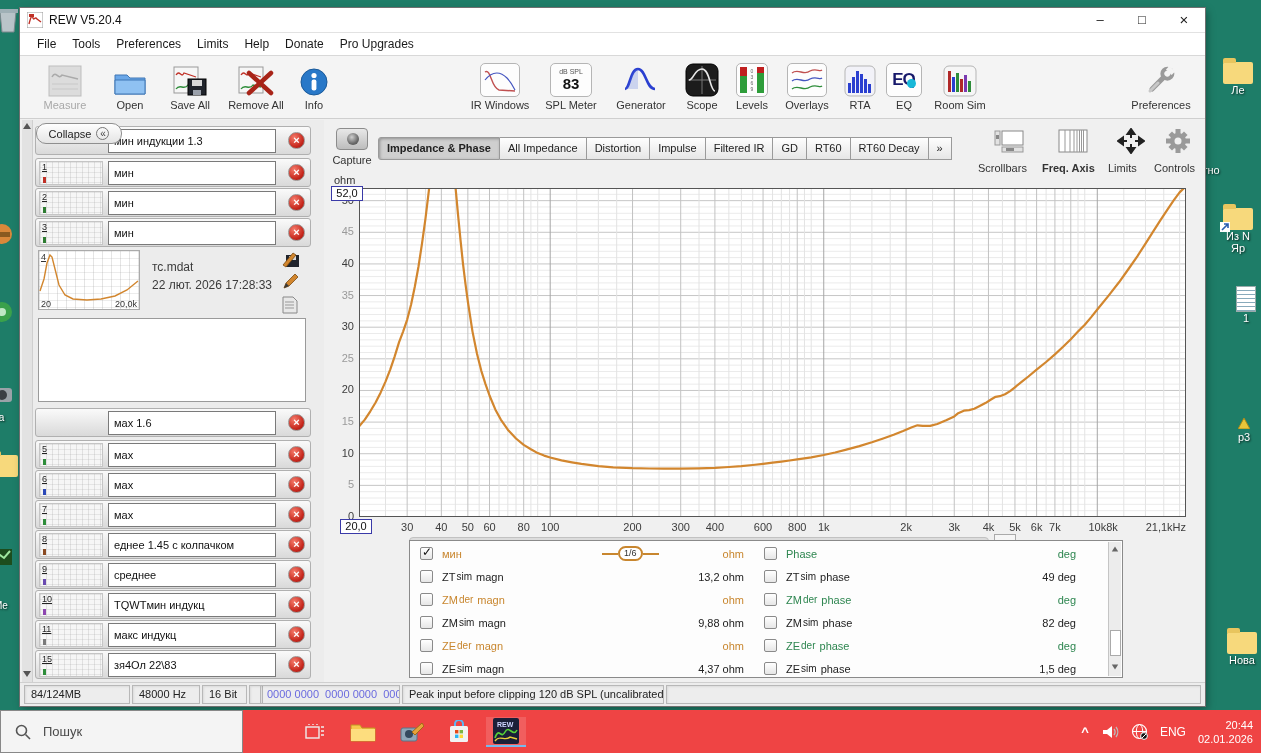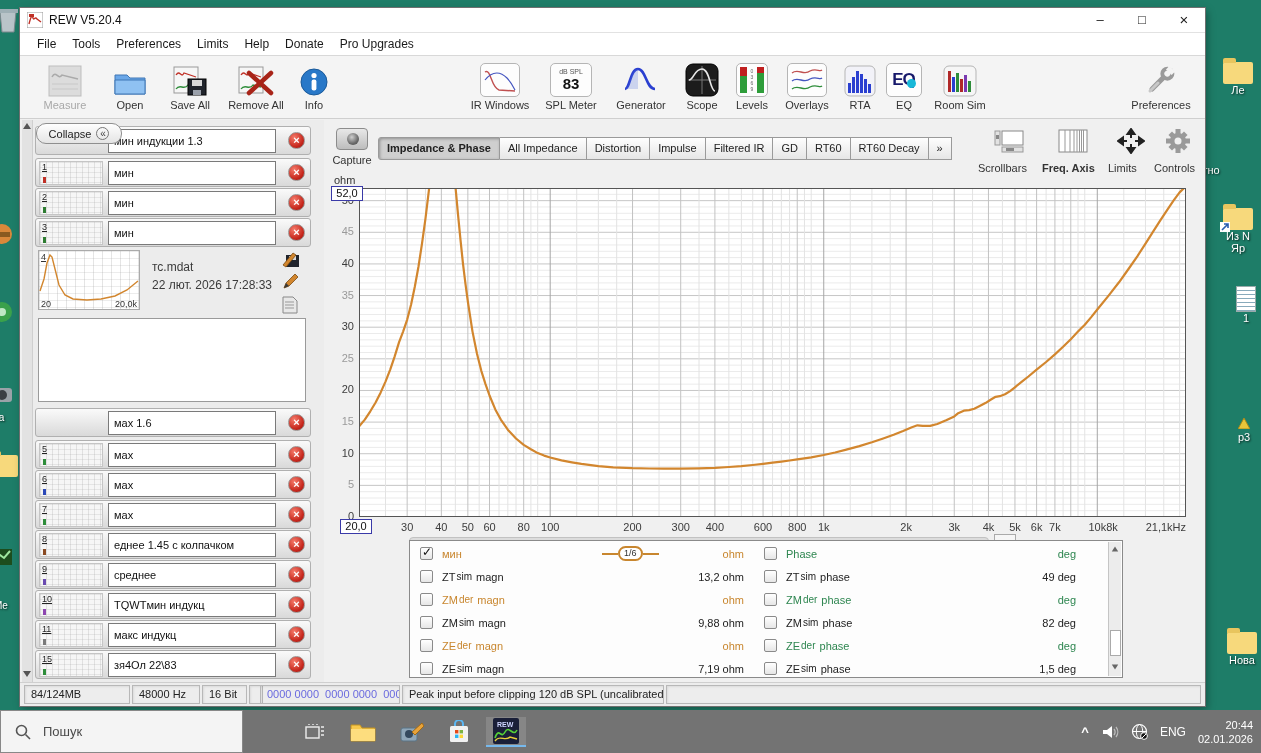--- a/index.html
+++ b/index.html
@@ -116,21 +116,21 @@
     color:#333; padding:0 4px; line-height:11px; }
   .lg-scroll { position:absolute; right:1px; top:1px; width:13px; height:134px; background:#ececec; border-left:1px solid #c5c5c5; }
   .lg-thumb { position:absolute; left:1px; width:11px; height:26px; background:#fff; border:1px solid #aaa; }
 
   
   .statusbar { position:absolute; left:0; bottom:0; right:0; height:24px; background:#ededed; border-top:1px solid #cfcfcf; }
   .scell { position:absolute; top:2px; height:19px; border:1px solid #b8b8b8; box-shadow:inset 1px 1px 2px rgba(0,0,0,.08);
     font-size:11px; color:#222; line-height:17px; padding:0 6px; white-space:pre; overflow:hidden; }
 
   
-  .taskbar { position:absolute; left:0; top:710px; width:1261px; height:43px; background:#737373; }
+  .taskbar { position:absolute; left:0; top:710px; width:1261px; height:43px; background:#ef4444; }
   .tsearch { position:absolute; left:0; top:0; width:243px; height:43px; background:#f4f4f4;
     border:1px solid #888; display:flex; align-items:center; gap:12px; padding-left:14px; }
   .tsearch .ph { font-size:13px; color:#4a4a4a; }
   .tk-ic { position:absolute; top:7px; width:30px; height:30px; display:flex; align-items:center; justify-content:center; }
   .tk-active { background:rgba(255,255,255,.14); border-bottom:2px solid #76b9ed; width:40px; }
   .tray { position:absolute; right:0; top:0; height:43px; display:flex; align-items:center; gap:12px; color:#fff; }
   .clock { text-align:right; font-size:11px; line-height:14px; margin-right:8px; }
 </style>
 </head>
 <body>
@@ -815,21 +815,21 @@
             <span class="lg-suf">magn</span>
           <span class="lg-val">ohm</span>
         </div>
         <div class="lg-row" style="color:#222;">
           <span class="lg-chk">
               <span></span>
             </span>
           <span>ZE</span>
             <span class="lg-sub">sim</span>
             <span class="lg-suf">magn</span>
-          <span class="lg-val">7,19 ohm</span>
+          <span class="lg-val">4,37 ohm</span>
         </div>
       </div>
       <div class="lg-col" style="left:348px;width:318px;">
         <div class="lg-row" style="color:#2e8650;">
           <span class="lg-chk">
               <span></span>
             </span>
           <span>Phase</span>
           <span class="lg-val">deg</span>
         </div>

